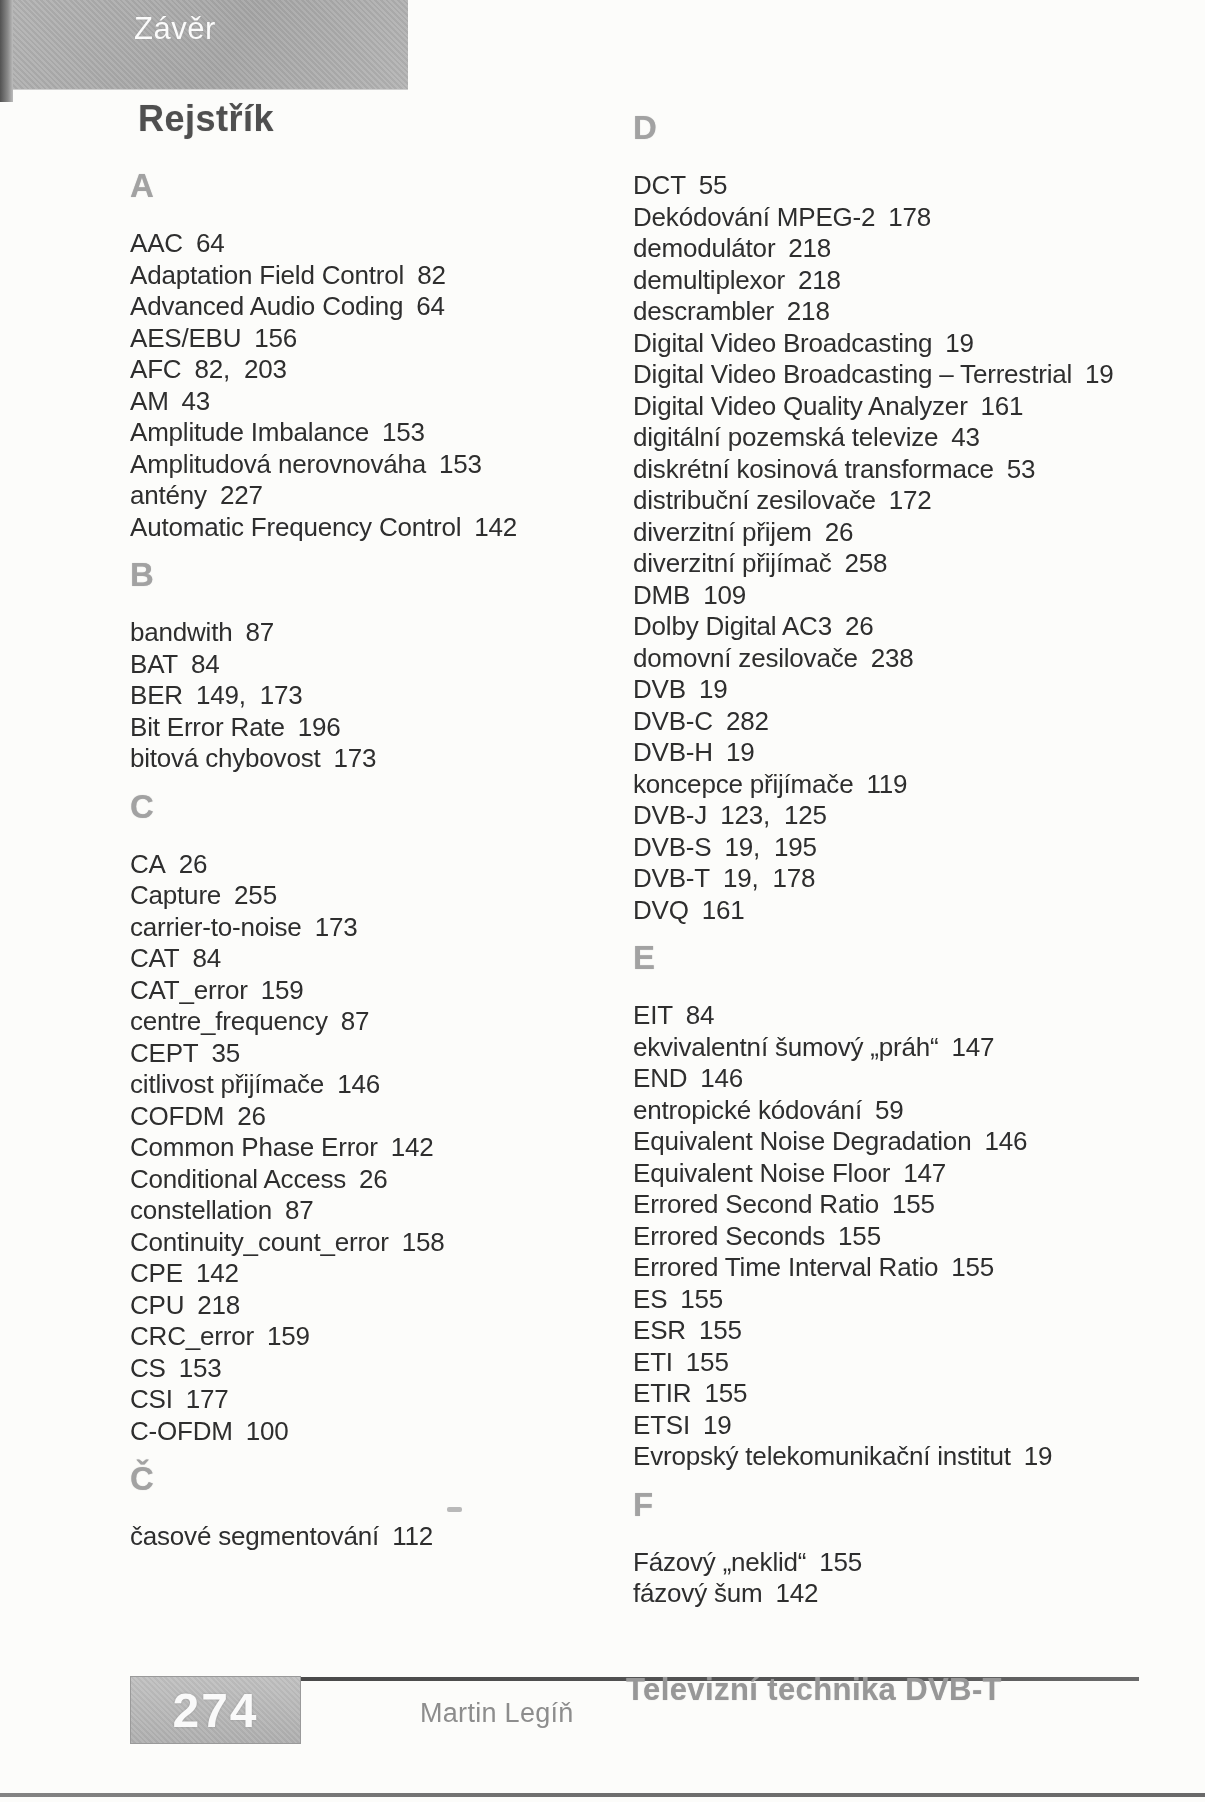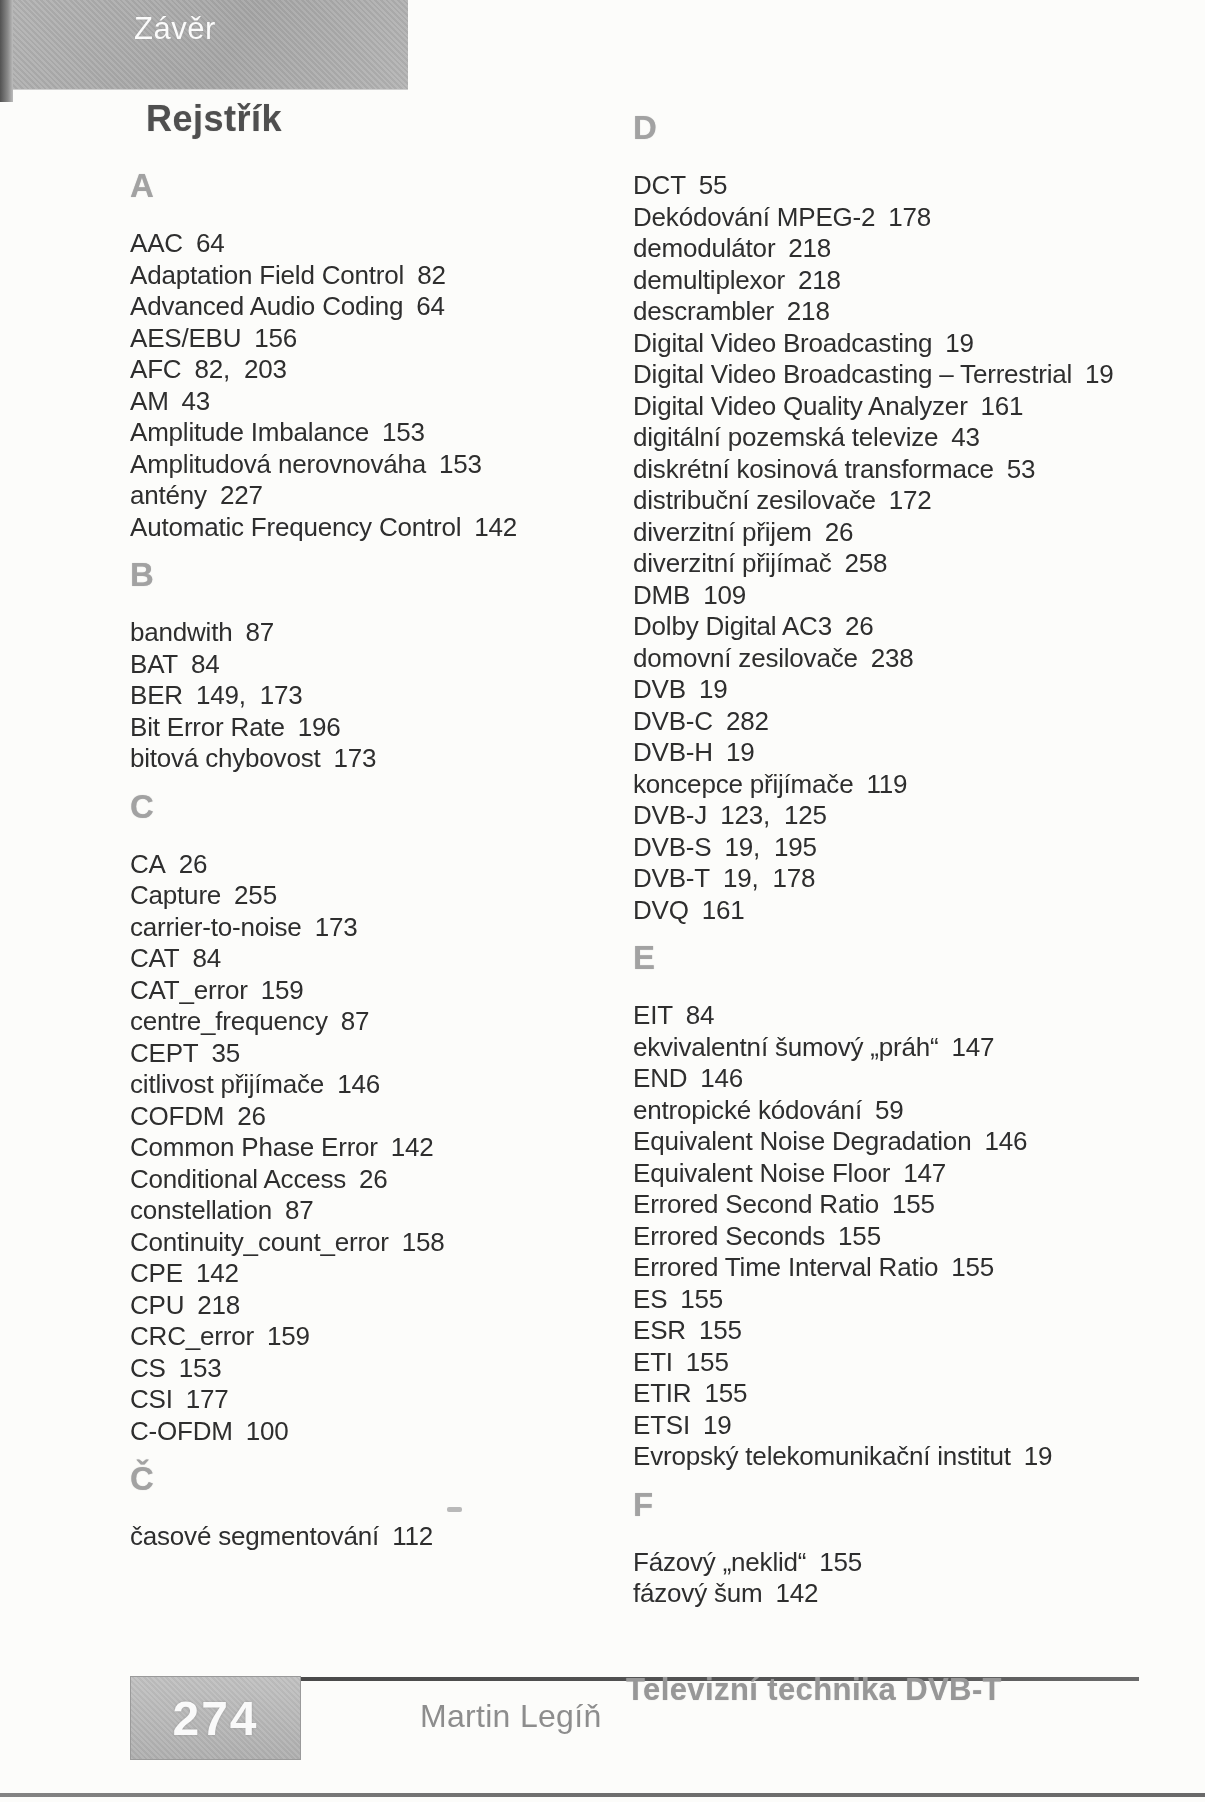--- a/index.html
+++ b/index.html
@@ -44,21 +44,21 @@
   }
   
   .col {
     position: absolute;
     color: #2e2e2e;
   }
   .col-left  { left: 130px; top: 96px;  width: 470px; }
   .col-right { left: 633px; top: 110px; width: 540px; }
 
   .index-title {
-    margin: 0 0 26px 16px;
+    margin: 0 0 26px 8px;
     font-size: 36px;
     font-weight: bold;
     line-height: 46px;
     color: #4f4f4f;
     letter-spacing: .5px;
     text-shadow: 0 0 1px rgba(110,110,110,.4);
   }
   .index-section { margin: 0 0 14px 0; overflow: visible; }
   .section-letter {
     margin: 0;
@@ -82,21 +82,21 @@
     color: #2e2e2e;
   }
   .entry .pages {
     margin-left: 13px;
     word-spacing: 7px;
   }
   
   .page-number-box {
     position: absolute;
     left: 130px; top: 1676px;
-    width: 171px; height: 84px;
+    width: 171px; height: 68px;
     box-sizing: border-box;
     background:
       repeating-linear-gradient(45deg, rgba(255,255,255,.05) 0 2px, rgba(0,0,0,.04) 2px 4px),
       linear-gradient(#c2c2c2, #b1b1b1);
     border: 1px solid #9a9a9a;
     display: flex;
     align-items: center;
     justify-content: center;
   }
   .page-number {
@@ -108,21 +108,21 @@
   }
   .footer-rule {
     position: absolute;
     left: 301px; top: 1677px;
     width: 838px; height: 4px;
     background: linear-gradient(to right, #4a4a4a, #565656 70%, #6a6a6a);
   }
   .footer-author {
     position: absolute;
     left: 420px; top: 1698px;
-    font-size: 32px;
+    font-size: 27px;
     color: #8d8d8d;
     letter-spacing: .3px;
   }
   .footer-book-title {
     position: absolute;
     left: 626px; top: 1672px;
     font-size: 31px;
     font-weight: bold;
     color: #979797;
     letter-spacing: .4px;

